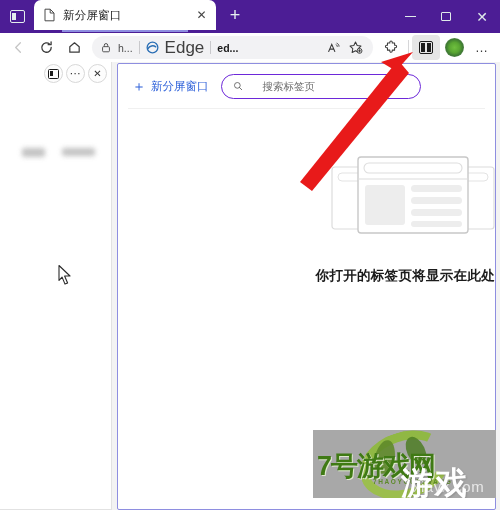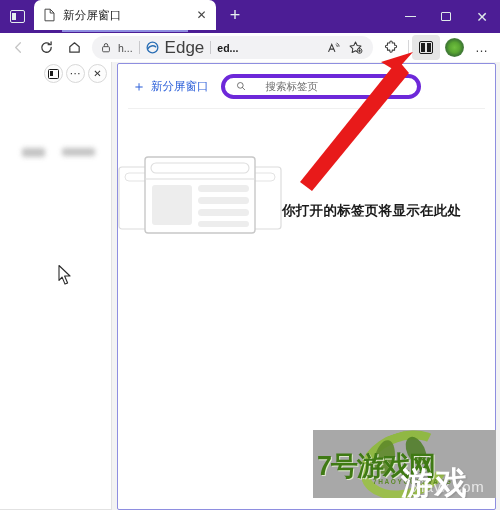--- a/index.html
+++ b/index.html
@@ -150,31 +150,31 @@
   }
   .ntp-toolbar {
     height: 44px; display: flex; align-items: center; padding: 0 14px; gap: 12px;
   }
   .newtab-link {
     display: flex; align-items: center; gap: 5px; color: #2b5fd9;
     font-size: 11.5px; white-space: nowrap;
   }
   .newtab-plus { font-size: 14px; line-height: 1; font-weight: 400; }
   .tabsearch {
-    flex: 0 1 200px; height: 25px; border: 4px solid #6d28d9; border-radius: 13px;
+    flex: 0 1 200px; height: 25px; border: 1px solid #6d28d9; border-radius: 13px;
     display: flex; align-items: center; gap: 20px; padding: 0 11px; background: #fff;
   }
   .tabsearch-input {
     border: none; outline: none; background: transparent; font-size: 10.5px;
     color: #444; width: 100%; font-family: inherit;
   }
   .tabsearch-input::placeholder { color: #6b6b6b; }
   .ntp-divider { height: 1px; background: #f0f0f0; margin: 0 10px; }
   .empty-state {
-    display: flex; flex-direction: row; align-items: center;
+    display: flex; flex-direction: column; align-items: flex-end;
     padding-top: 46px;
   }
   .illus { width: 164px; height: 84px; position: relative; margin-bottom: 28px; }
   .empty-title {
     font-size: 13.5px; font-weight: 700; color: #1b1b1b; letter-spacing: .3px;
   }
   .empty-sub {
     font-size: 10.8px; color: #3a3a3a; margin-top: 13px; letter-spacing: .2px;
   }
 

